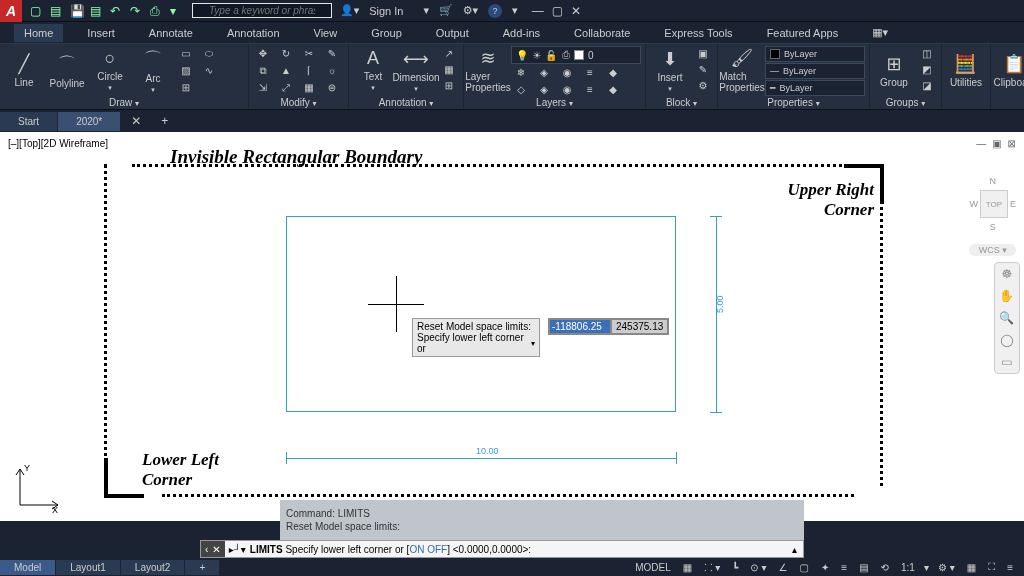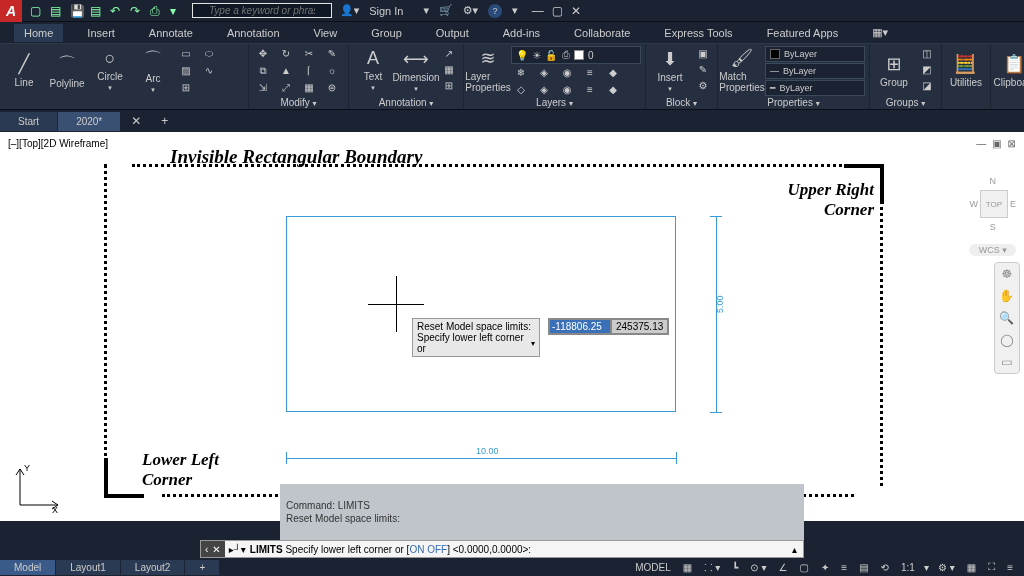--- a/index.html
+++ b/index.html
@@ -57,21 +57,21 @@
 .dyn-input .val2 { background: #ccc; color: #000; font-size: 10px; padding: 1px 4px; }
 
 .ucs { position: absolute; left: 12px; bottom: 8px; }
 .ucs-y { position: absolute; left: 0; bottom: 14px; font-size: 9px; color: #000; }
 .ucs-x { position: absolute; left: 40px; bottom: -2px; font-size: 9px; color: #000; }
 
 .navcube-area { position: absolute; right: 8px; top: 44px; text-align: center; font-size: 9px; color: #999; }
 .navcube { width: 28px; height: 28px; border: 1px solid #ccc; display: flex; align-items: center; justify-content: center; margin: 4px auto; font-size: 8px; background: #f0f0f0; }
 .navbar-v { position: absolute; right: 4px; top: 130px; width: 26px; background: #f0f0f0; border: 1px solid #ccc; padding: 4px 0; display: flex; flex-direction: column; gap: 8px; align-items: center; font-size: 12px; color: #888; border-radius: 4px; }
 
-.cmd-history { position: absolute; left: 280px; right: 220px; bottom: 36px; font-size: 10px; font-family: Consolas, monospace; color: #333; background: #bfc5cb; padding: 15px 6px; line-height: 13px; }
+.cmd-history { position: absolute; left: 280px; right: 220px; bottom: 36px; font-size: 10px; font-family: Consolas, monospace; color: #333; background: #bfc5cb; padding: 7px 6px; line-height: 13px; }
 .cmd-line { position: absolute; left: 200px; right: 220px; bottom: 18px; height: 18px; background: #f5f5f5; border: 1px solid #999; display: flex; align-items: center; font-size: 10px; font-family: Consolas, monospace; color: #000; }
 .cmd-line .handle { background: #444; color: #fff; padding: 0 4px; height: 100%; display: flex; align-items: center; gap: 4px; }
 .cmd-text .kw { color: #336bb3; text-align: right; }
 
 .statusbar { position: absolute; bottom: 0; left: 0; right: 0; height: 18px; background: #1b2332; display: flex; align-items: center; }
 .layout-tabs { display: flex; }
 .layout-tab { padding: 2px 14px; font-size: 10px; color: #ccc; background: #2a3a52; border-right: 1px solid #1a2433; }
 .layout-tab.active { background: #3a5a8a; }
 .status-right { margin-left: auto; display: flex; align-items: center; gap: 6px; padding-right: 8px; font-size: 10px; color: #ccc; }
 .status-right .btn { padding: 0 3px; }
@@ -149,20 +149,21 @@
           <div class="rbtn-sm">⬭</div>
           <div class="rbtn-sm"></div>
         <div class="rbtn-sm">▨</div>
           <div class="rbtn-sm">∿</div>
           <div class="rbtn-sm"></div>
         <div class="rbtn-sm">⊞</div>
           <div class="rbtn-sm"></div>
           <div class="rbtn-sm"></div>
       </div>
     </div>
+    <div class="panel-label"><span>Draw</span> <span class="arrow">▾</span></div>
   </div>
 
   <div class="ribbon-panel">
     <div class="panel-content">
       <div class="rbtn-grid" style="grid-template-columns:repeat(4,22px)">
         <div class="rbtn-sm">✥</div>
           <div class="rbtn-sm">↻</div>
           <div class="rbtn-sm">✂</div>
           <div class="rbtn-sm">✎</div>
         <div class="rbtn-sm">⧉</div>

